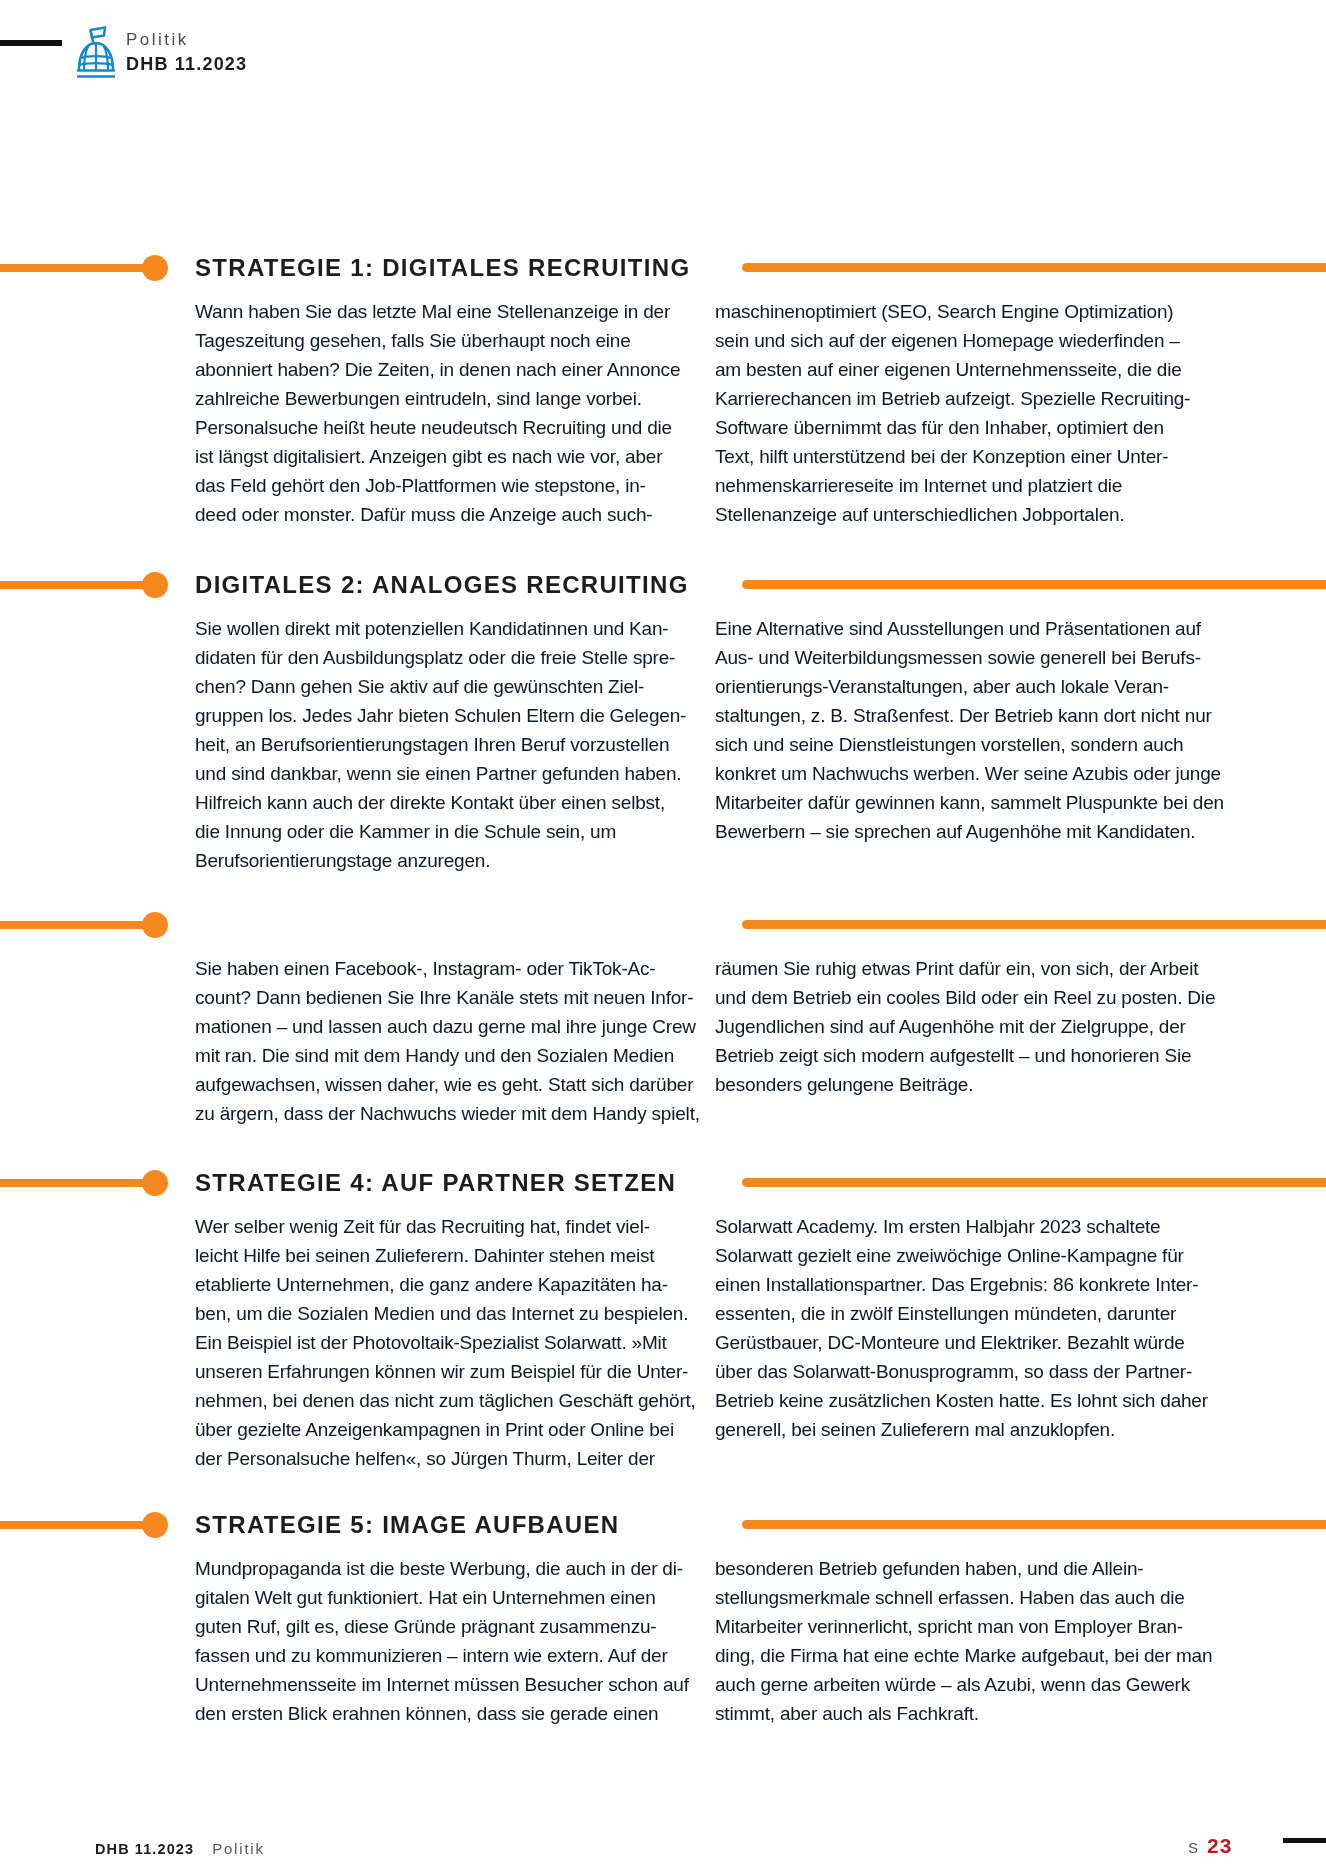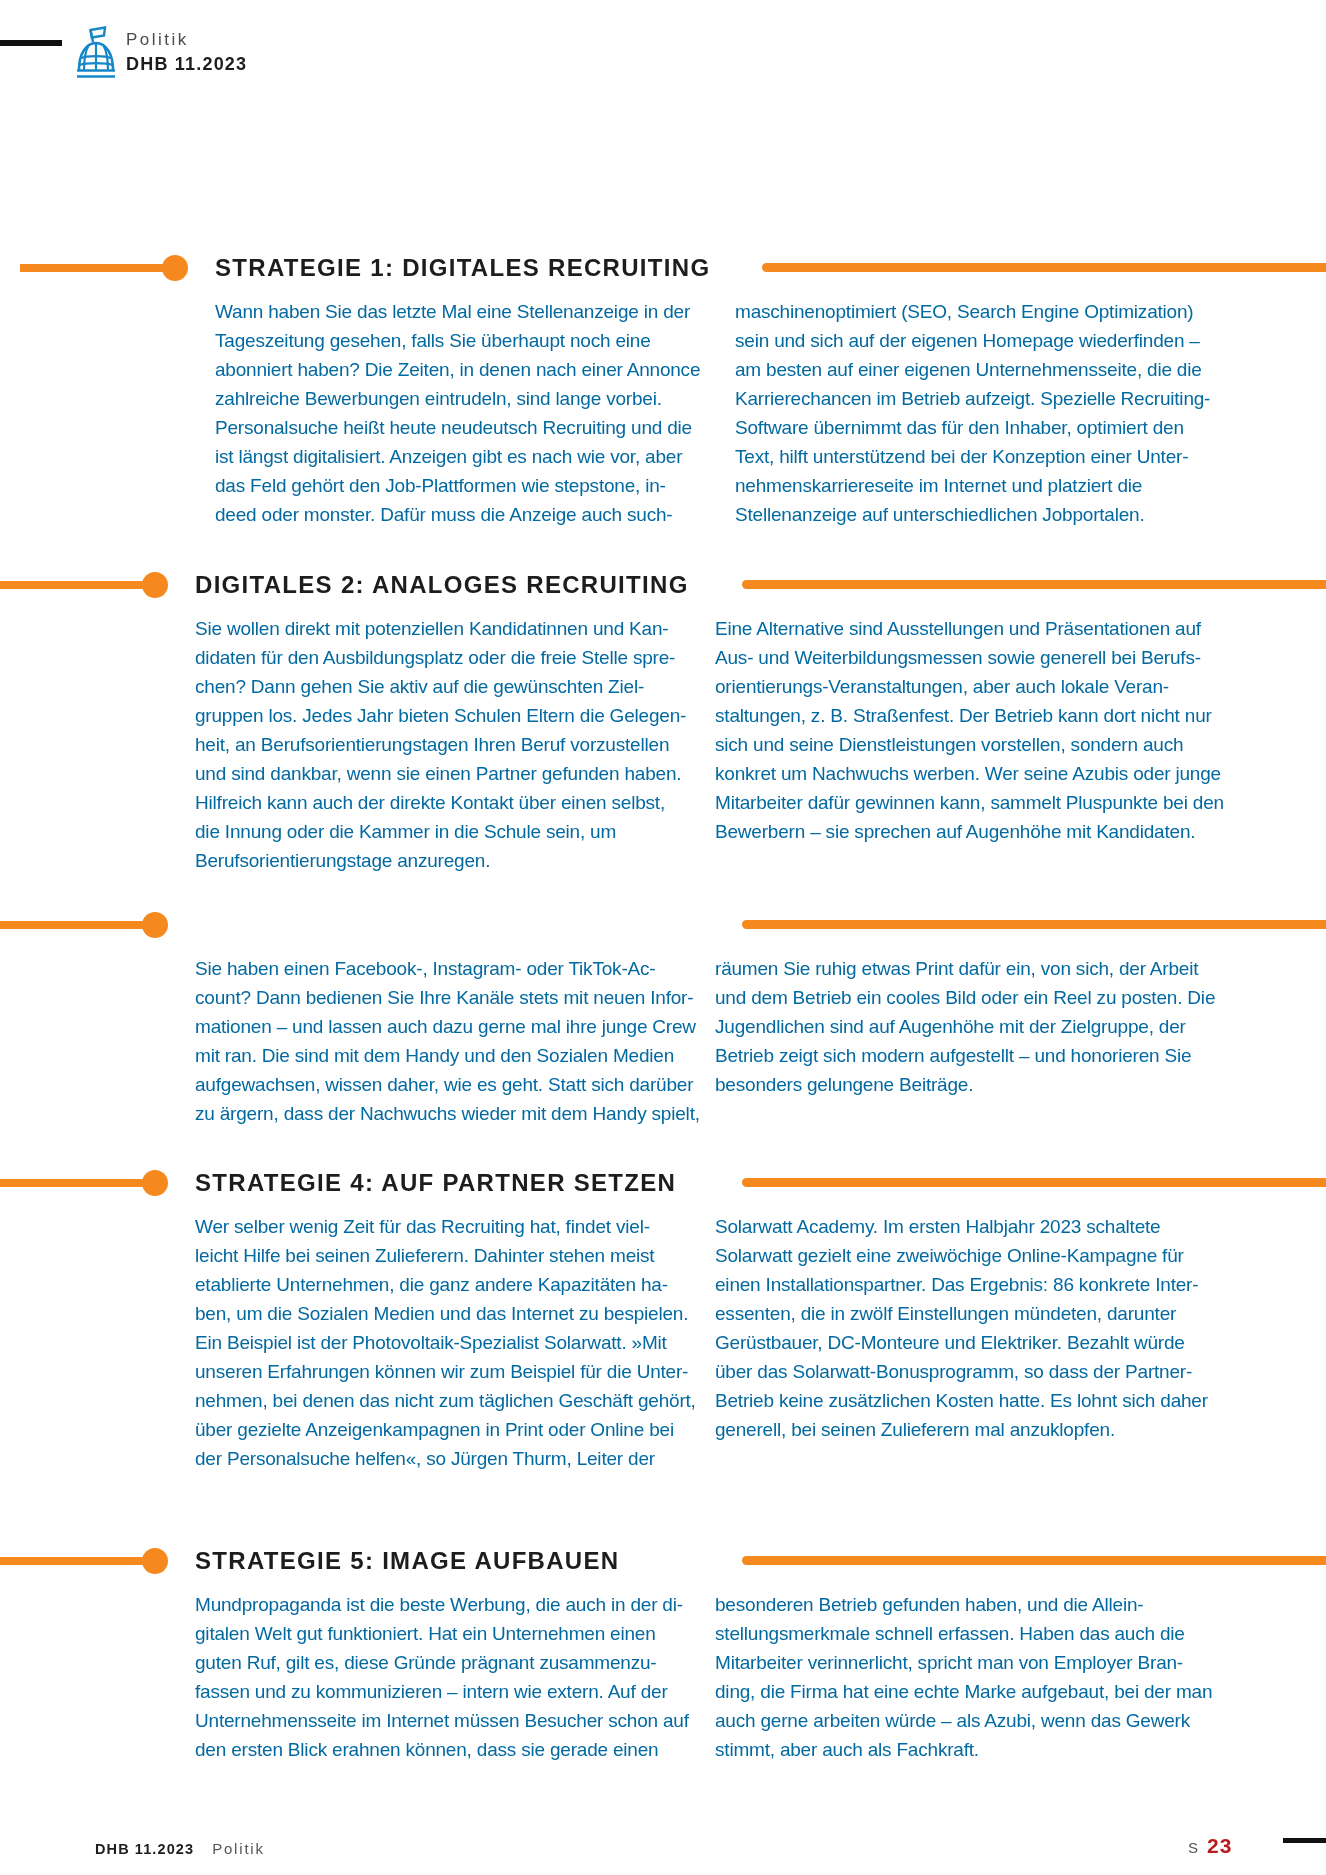--- a/index.html
+++ b/index.html
@@ -21,26 +21,26 @@
   .rail-left{position:absolute;left:0;top:12px;width:147px;height:8px;background:#F6891E;}
   .rail-left .dot{position:absolute;right:-21px;top:-9px;width:26px;height:26px;border-radius:50%;background:#F6891E;}
   .sec-title{
     position:absolute;left:195px;top:0;margin:0;font-size:24px;font-weight:bold;
     letter-spacing:1.3px;line-height:32px;color:#1d1d1b;white-space:nowrap;
   }
   .rail-right{position:absolute;left:742px;right:0;top:11px;height:9px;background:#F6891E;border-radius:5px 0 0 5px;}
   .cols{position:relative;margin-top:13px;}
   .coltext{
     position:absolute;top:0;margin:0;font-size:19px;line-height:29px;letter-spacing:-0.2px;
-    color:#0369a1;white-space:pre-line;
+    color:#0f172a;white-space:pre-line;
   }
   .col-left{left:195px;width:525px;}
   .col-right{left:715px;width:540px;}
   
-  #sec0{top:252px;padding-left:20px;} #sec1{top:569px;} #sec2{top:909px;} #sec3{top:1167px;} #sec4{top:1509px;margin-top:36px;}
+  #sec0{top:252px;} #sec1{top:569px;} #sec2{top:909px;} #sec3{top:1167px;} #sec4{top:1509px;}
   
   .footer-left{position:absolute;left:95px;top:1840px;display:flex;align-items:baseline;}
   .footer-issue{font-size:14.5px;font-weight:bold;letter-spacing:1.1px;color:#1d1d1b;}
   .footer-label{font-size:15px;color:#555;letter-spacing:1.8px;margin-left:18px;}
   .footer-right{position:absolute;left:1188px;top:1834px;display:flex;align-items:baseline;}
   .page-prefix{font-size:15px;color:#555;letter-spacing:1px;}
   .page-num{font-size:21px;font-weight:bold;color:#b91c1c;margin-left:8px;letter-spacing:1px;}
   .bottom-rule{position:absolute;left:1283px;top:1838px;width:43px;height:5px;background:#111;}
 </style>
 </head>

